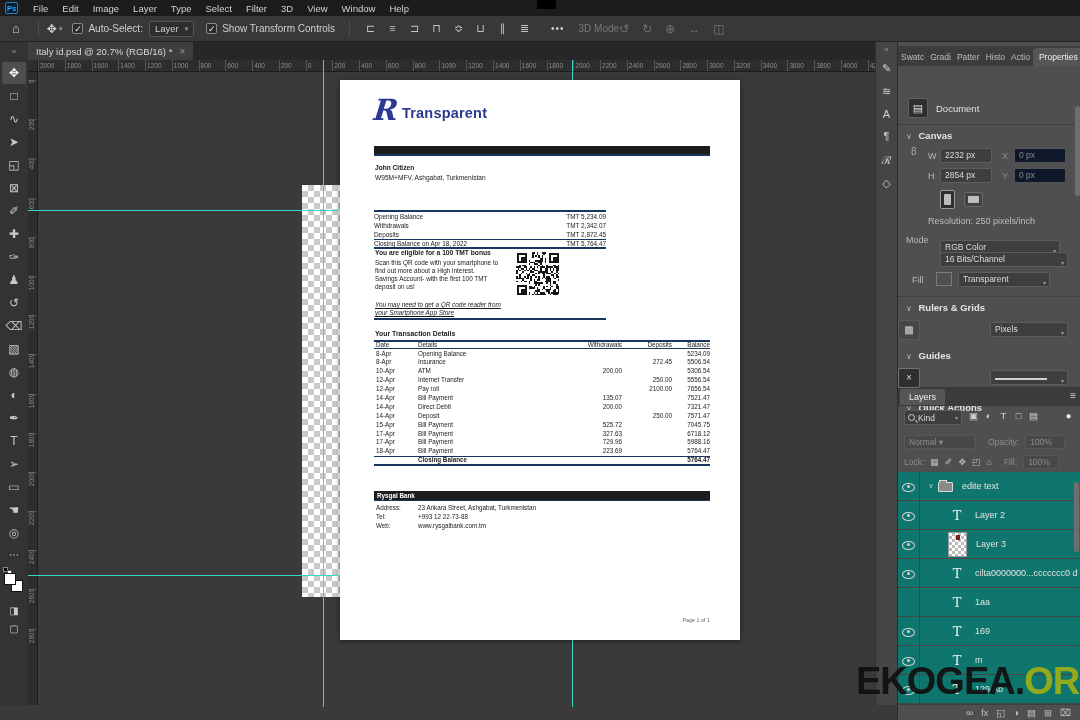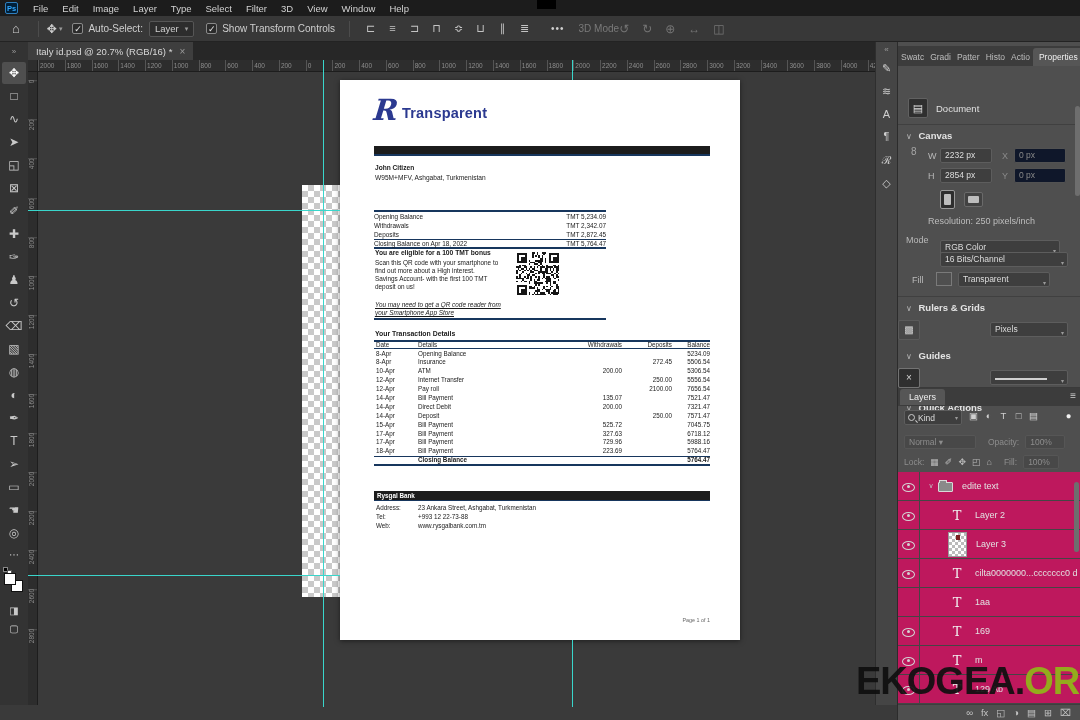--- a/index.html
+++ b/index.html
@@ -167,21 +167,21 @@
   .fic{font-size:9.5px;color:#d0d0d0;width:13px;text-align:center;}
   .fic.dot{margin-left:auto;color:#f2f2f2;}
   .lblend{position:absolute;left:0;top:390px;width:183px;height:19px;display:flex;align-items:center;padding:0 6px;gap:4px;}
   .dimfield{height:14px;background:#484848;border:1px solid #565656;border-radius:2px;font-size:8.5px;color:#8d8d8d;
             line-height:12px;padding:0 4px;position:relative;}
   .blendbox{width:72px;}
   .dimlabel{font-size:8.5px;color:#8d8d8d;}
   .opbox{width:40px;margin-left:2px;}
   .llock{position:absolute;left:0;top:411px;width:183px;height:18px;display:flex;align-items:center;padding:0 6px;gap:6px;}
   .lockic{font-size:9px;color:#b9b9b9;}
-  .llist{position:absolute;left:0;top:430px;width:183px;height:248px;overflow:hidden;background:#be185d;}
+  .llist{position:absolute;left:0;top:430px;width:183px;height:248px;overflow:hidden;background:#0f766e;}
   .lrow{height:29px;border-bottom:1px solid #454545;display:flex;align-items:center;position:relative;}
   .eye-cell{width:22px;height:100%;border-right:1px solid #454545;display:flex;align-items:center;justify-content:center;flex:0 0 22px;}
   .eye{position:relative;width:15px;height:13px;display:inline-block;}
   .eye::before{content:"";position:absolute;left:1px;top:3px;width:11px;height:7px;border:1px solid #d4d4d4;border-radius:50%;}
   .eye::after{content:"";position:absolute;left:5.5px;top:5.5px;width:3px;height:3px;border-radius:50%;background:#d4d4d4;}
   .eye.off::before,.eye.off::after{display:none;}
   .lcaret{width:14px;text-align:center;font-size:7px;color:#c2c2c2;margin-left:4px;}
   .lrow.child .lcaret{visibility:hidden;margin-left:14px;}
   .licon{margin-right:9px;display:flex;align-items:center;justify-content:center;}
   .ic-text{width:18px;height:18px;color:#f0f0f0;font-size:13px;font-family:"DejaVu Serif",serif;}

